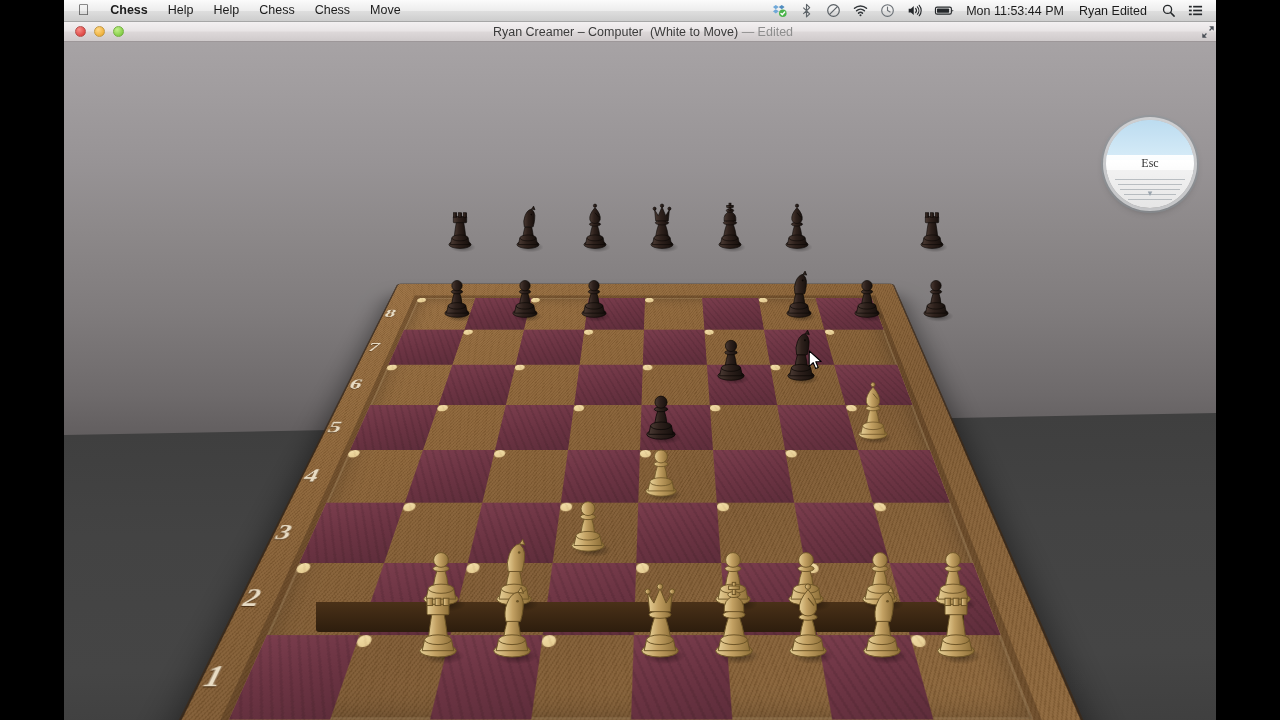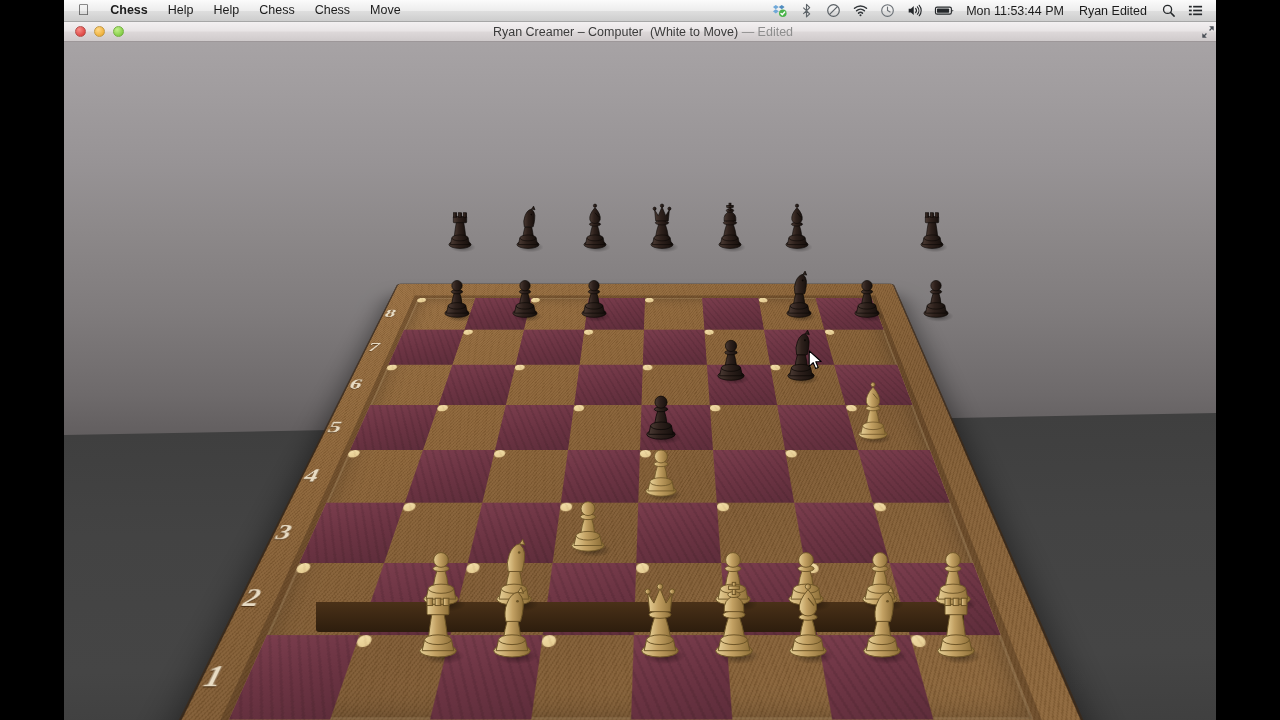--- a/index.html
+++ b/index.html
@@ -982,20 +982,33 @@
             <rect x="11" y="17" width="4.6" height="6" fill="url(#g_rook_white)" stroke="#6b5326" stroke-width="0.8"></rect>
             <rect x="17.7" y="17" width="4.6" height="6" fill="url(#g_rook_white)" stroke="#6b5326" stroke-width="0.8"></rect>
             <rect x="24.4" y="17" width="4.6" height="6" fill="url(#g_rook_white)" stroke="#6b5326" stroke-width="0.8"></rect>
                 <ellipse cx="20" cy="60" rx="15" ry="5.2" fill="url(#g_rook_white)" stroke="#6b5326" stroke-width="0.8"></ellipse>
                 <path d="M7 60 L9 51 L31 51 L33 60 Z" fill="url(#g_rook_white)" stroke="#6b5326" stroke-width="0.8"></path>
                 <ellipse cx="20" cy="51" rx="11" ry="4" fill="url(#g_rook_white)" stroke="#6b5326" stroke-width="0.8"></ellipse>
               </svg>
             </div>
           </div>
 
+        <div id="esc-badge">
+          <div class="sky"></div>
+          <div class="band"></div>
+          <div class="label">Esc</div>
+          <div class="lines">
+            <i style="width:100%"></i>
+              <i style="width:92%"></i>
+              <i style="width:84%"></i>
+              <i style="width:74%"></i>
+              <i style="width:62%"></i>
+          </div>
+          <div class="caret">▾</div>
+        </div>
 
         <div id="cursor" style="left: 744px; top: 308px;">
           <svg width="16" height="22" viewBox="0 0 16 22">
             <path d="M1.2 0.9 L1.2 16.4 L5.2 12.6 L7.7 18.6 L10.2 17.5 L7.8 11.7 L13.1 11.5 Z" fill="#ffffff" stroke="#000000" stroke-width="1.1" stroke-linejoin="round"></path>
           </svg>
         </div>
       </div>
     </div>
   </div>
 

